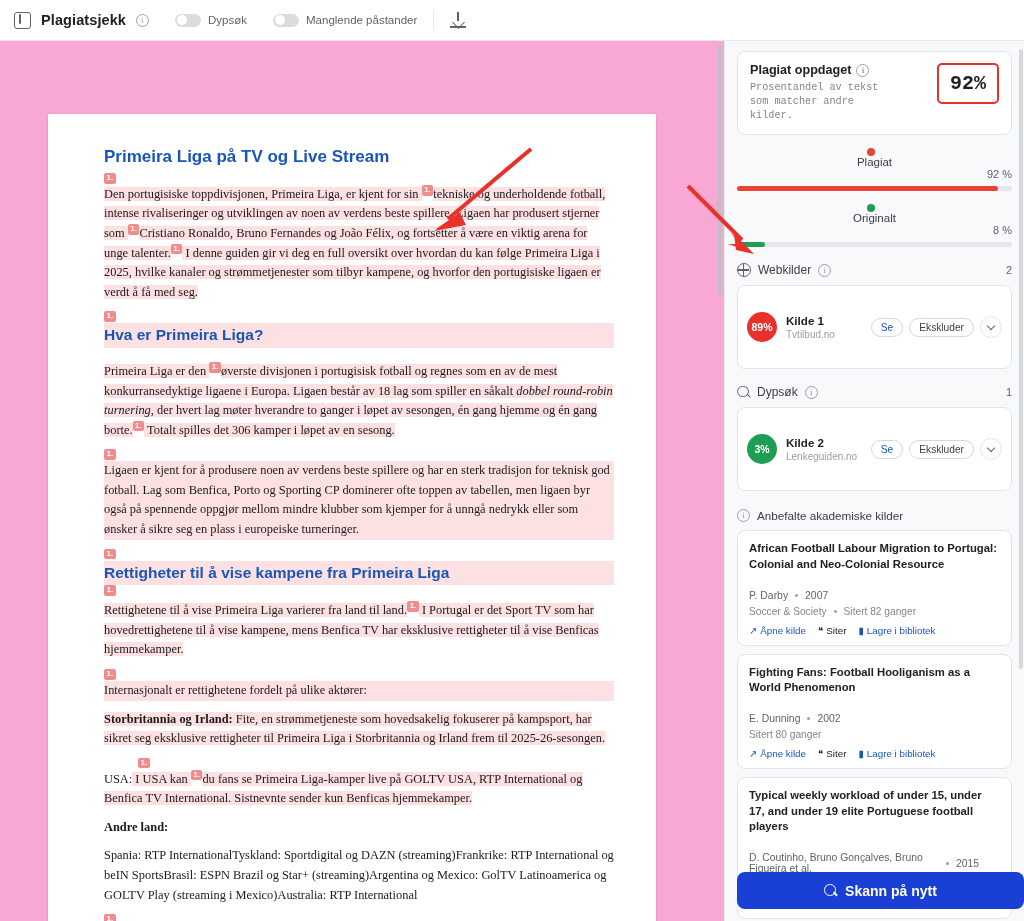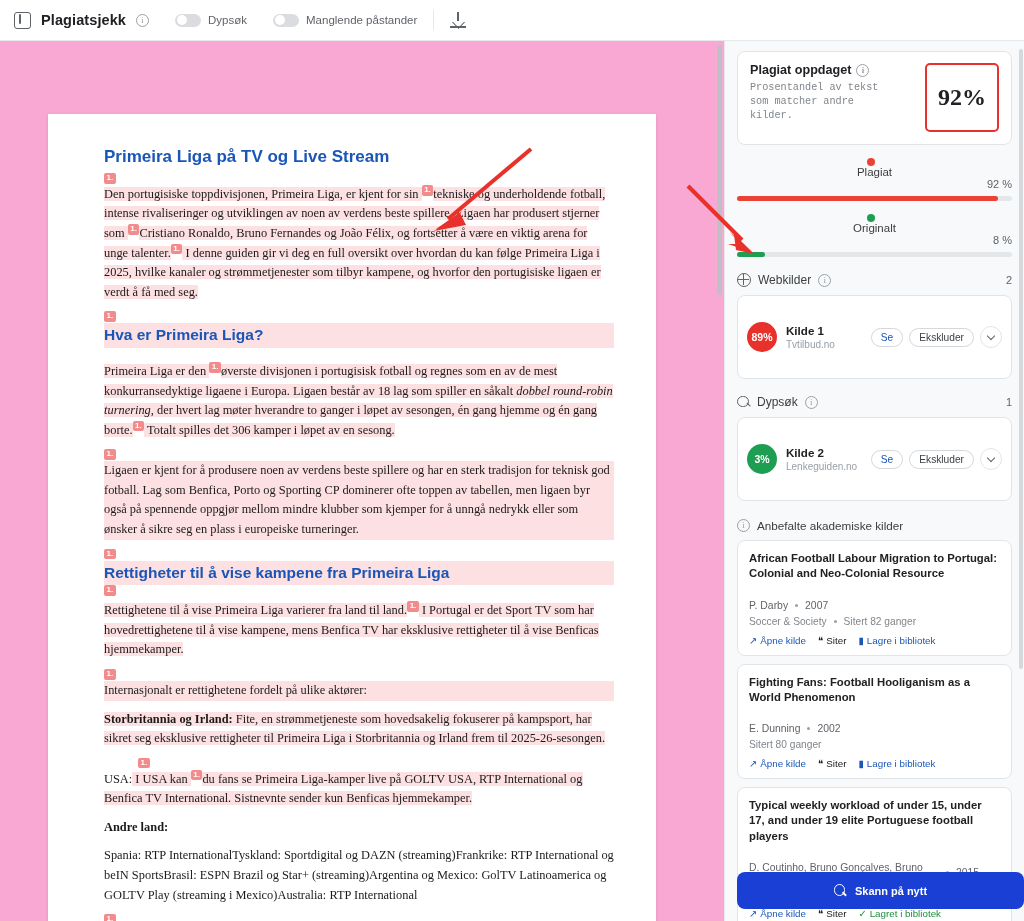--- a/index.html
+++ b/index.html
@@ -128,22 +128,22 @@
   .sp { padding: 10px 12px 0 12px; }
   .card {
     background: #fff; border: 1px solid #e2e5e8; border-radius: 8px;
   }
   .plag-card { padding: 11px 12px 12px 12px; display:flex; align-items:flex-start; gap: 8px;}
   .plag-title { font-size: 12.6px; font-weight: 700; color: #202124; display:flex; align-items:center; gap:5px;}
   .plag-sub { font-size: 10.2px; color: #80868b; margin-top: 4px; line-height: 1.35; max-width: 150px; font-family: Liberation Mono, monospace;}
   .pct-box {
     margin-left: auto;
     border: 2px solid #e8312a; border-radius: 5px;
-    padding: 19px 11px; font-size: 24px; font-weight: 700; color: #202124;
-    font-family: Liberation Serif, serif;
+    padding: 7px 11px; font-size: 20px; font-weight: 700; color: #202124;
+    font-family: Liberation Mono, monospace;
   }
   .meter-row { margin-top: 13px; }
   .meter-head { display:flex; align-items:center; font-size: 11.5px; color:#3c4043;flex-direction:column;}
   .dot { width: 8px; height: 8px; border-radius:50%; margin-right: 7px; }
   .dot.red { background:#ea4335;}
   .dot.green { background:#1e9e52;}
   .meter-pct { margin-left:auto; font-size: 11px; color:#5f6368;}
   .track { height: 5px; border-radius: 3px; background:#e4e7ea; margin-top: 6px; position:relative;}
   .fill { position:absolute; left:0; top:0; height:5px; border-radius:3px;}
   .fill.red { background:#ea4335; }
@@ -215,21 +215,21 @@
   .lnk.dark { color:#202124; }
   .lnk.green { color:#1e8e3e; }
   .see-more {
     margin-top: 10px; background:#fff; border:1px solid #e2e5e8; border-radius: 8px;
     text-align:center; font-size: 11.3px; color:#3c4043; padding: 9px 0;
   }
   .scan-btn {
     position: absolute; left: 12px; right: 0; bottom: 12px;
     background: #1a3fd4; color:#fff; border-radius: 8px;
     height: 37px; display:flex; align-items:center; justify-content:center; gap:8px;
-    font-size: 11px; font-weight: 700;
+    font-size: 14px; font-weight: 700;
   }
   .magn-w { width: 13px; height: 13px; position: relative;}
   .magn-w:before {
     content:""; position:absolute; left:0; top:0; width: 9.5px; height: 9.5px;
     border: 1.5px solid #fff; border-radius: 50%;
   }
   .magn-w:after {
     content:""; position:absolute; left: 8.5px; top: 8.8px; width: 5px; height:1.5px;
     background:#fff; transform: rotate(45deg);
   }

